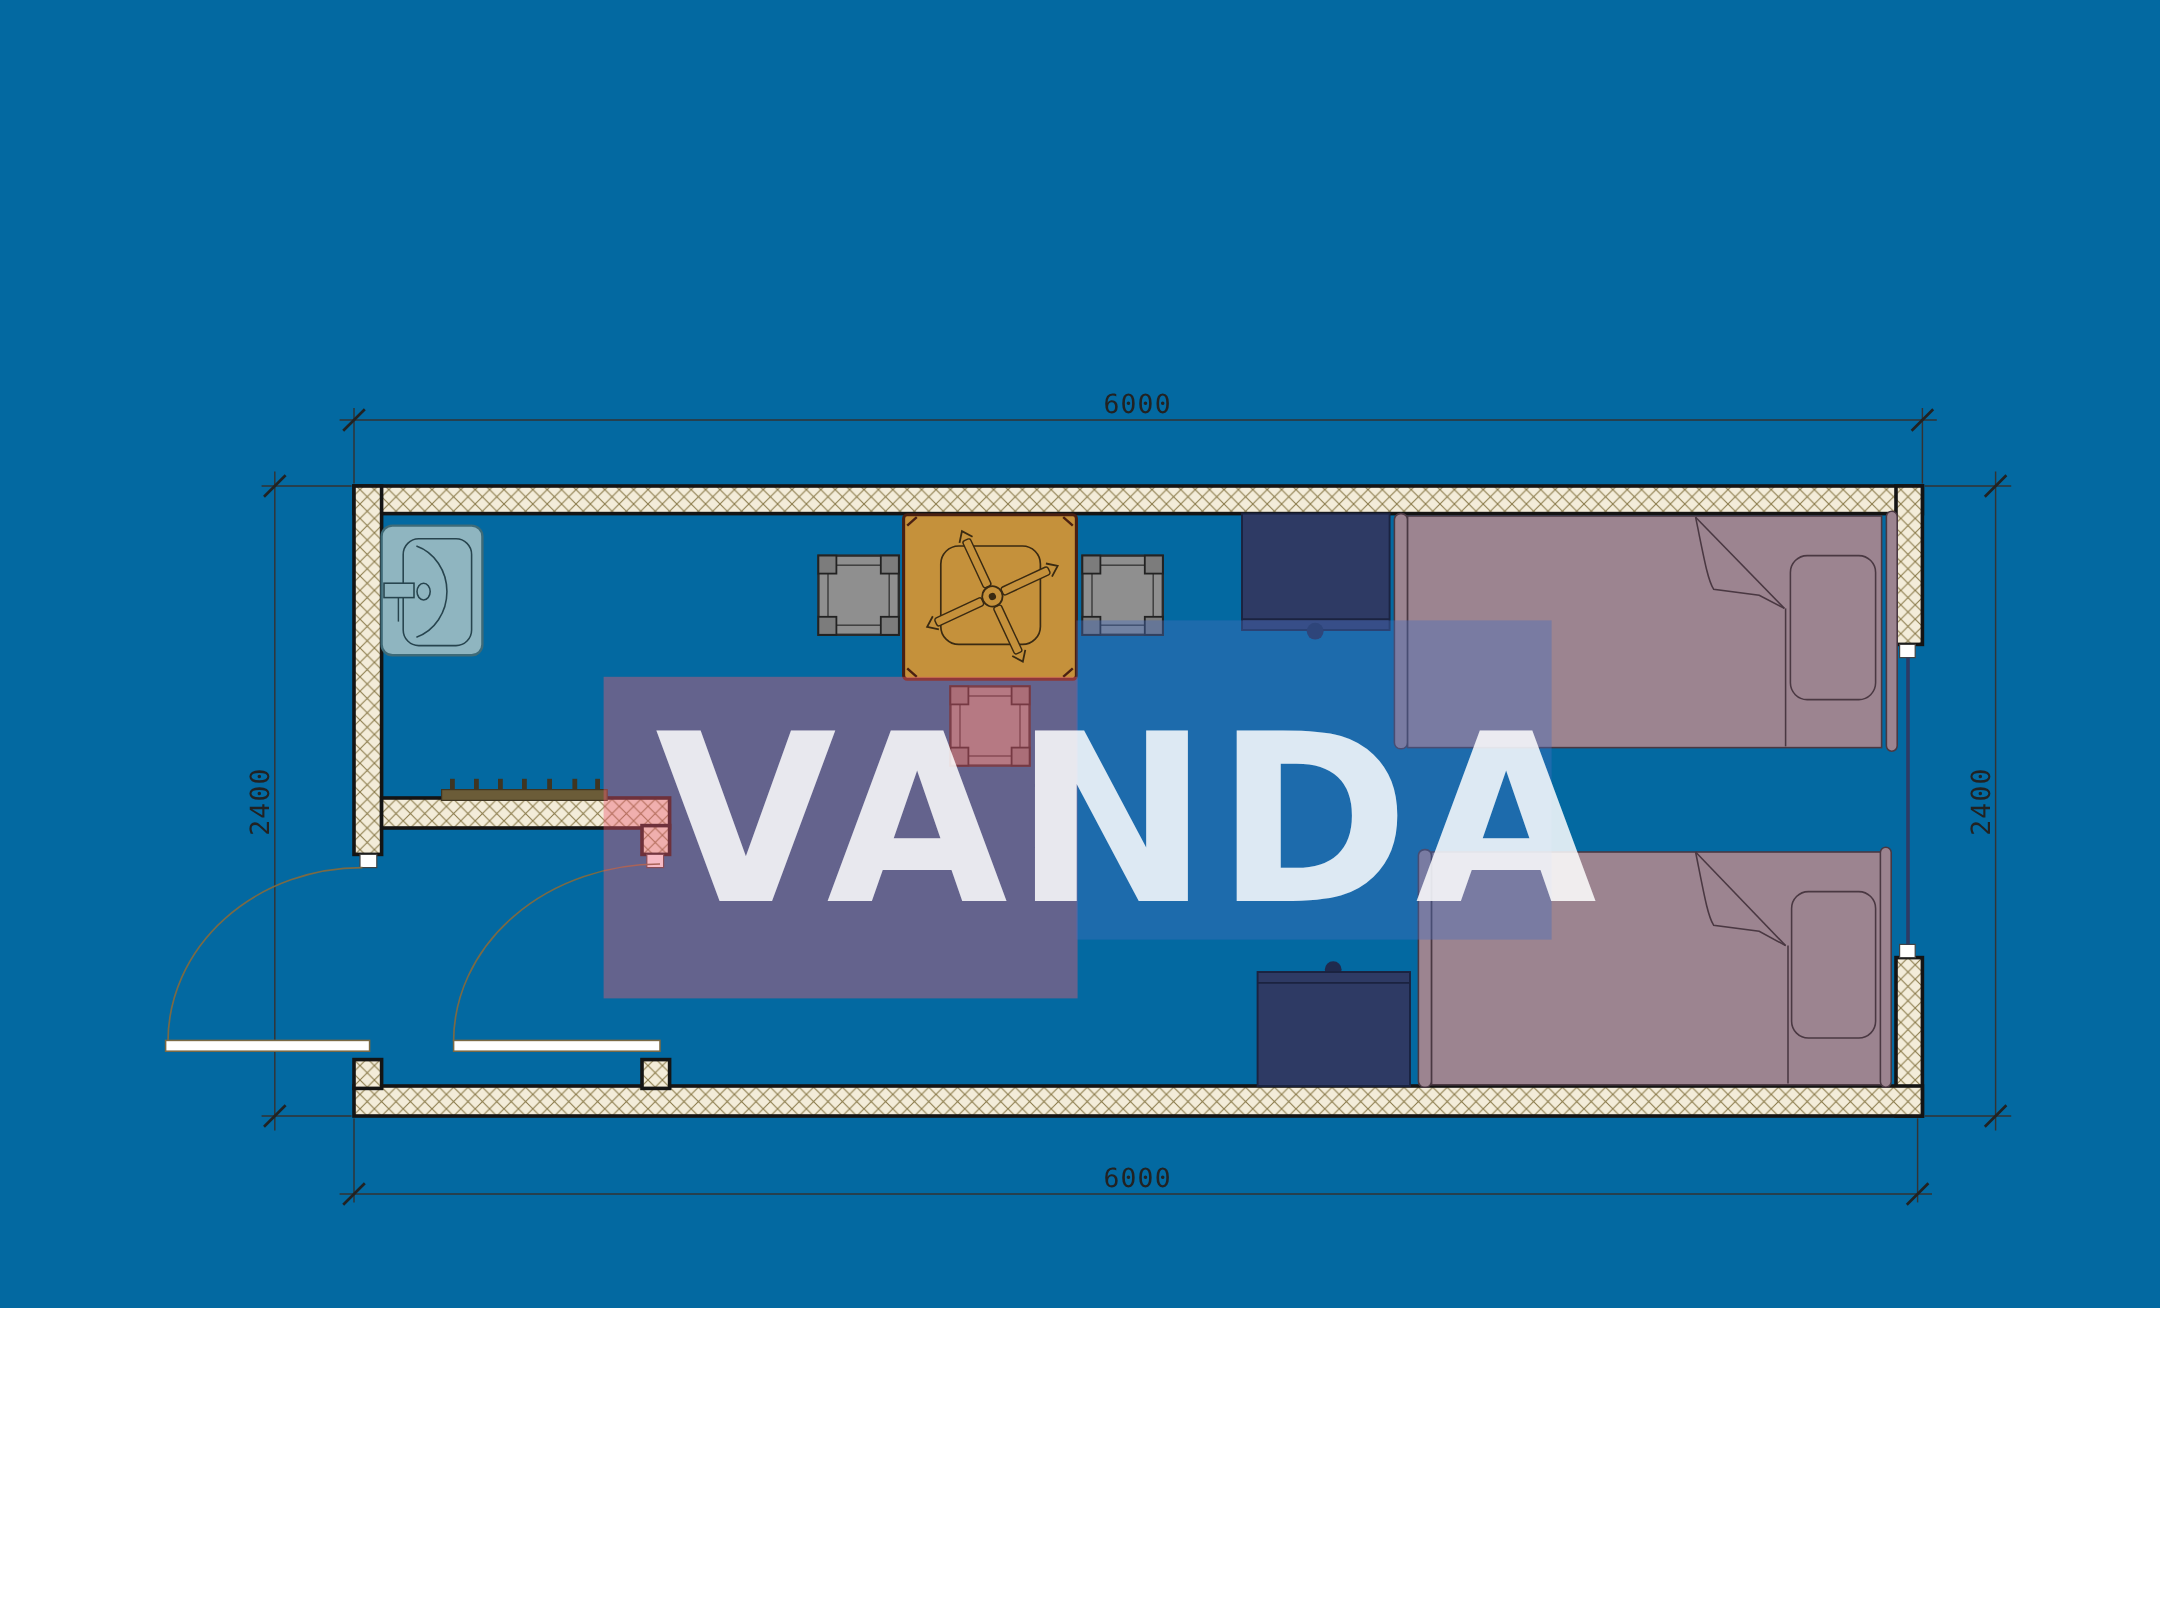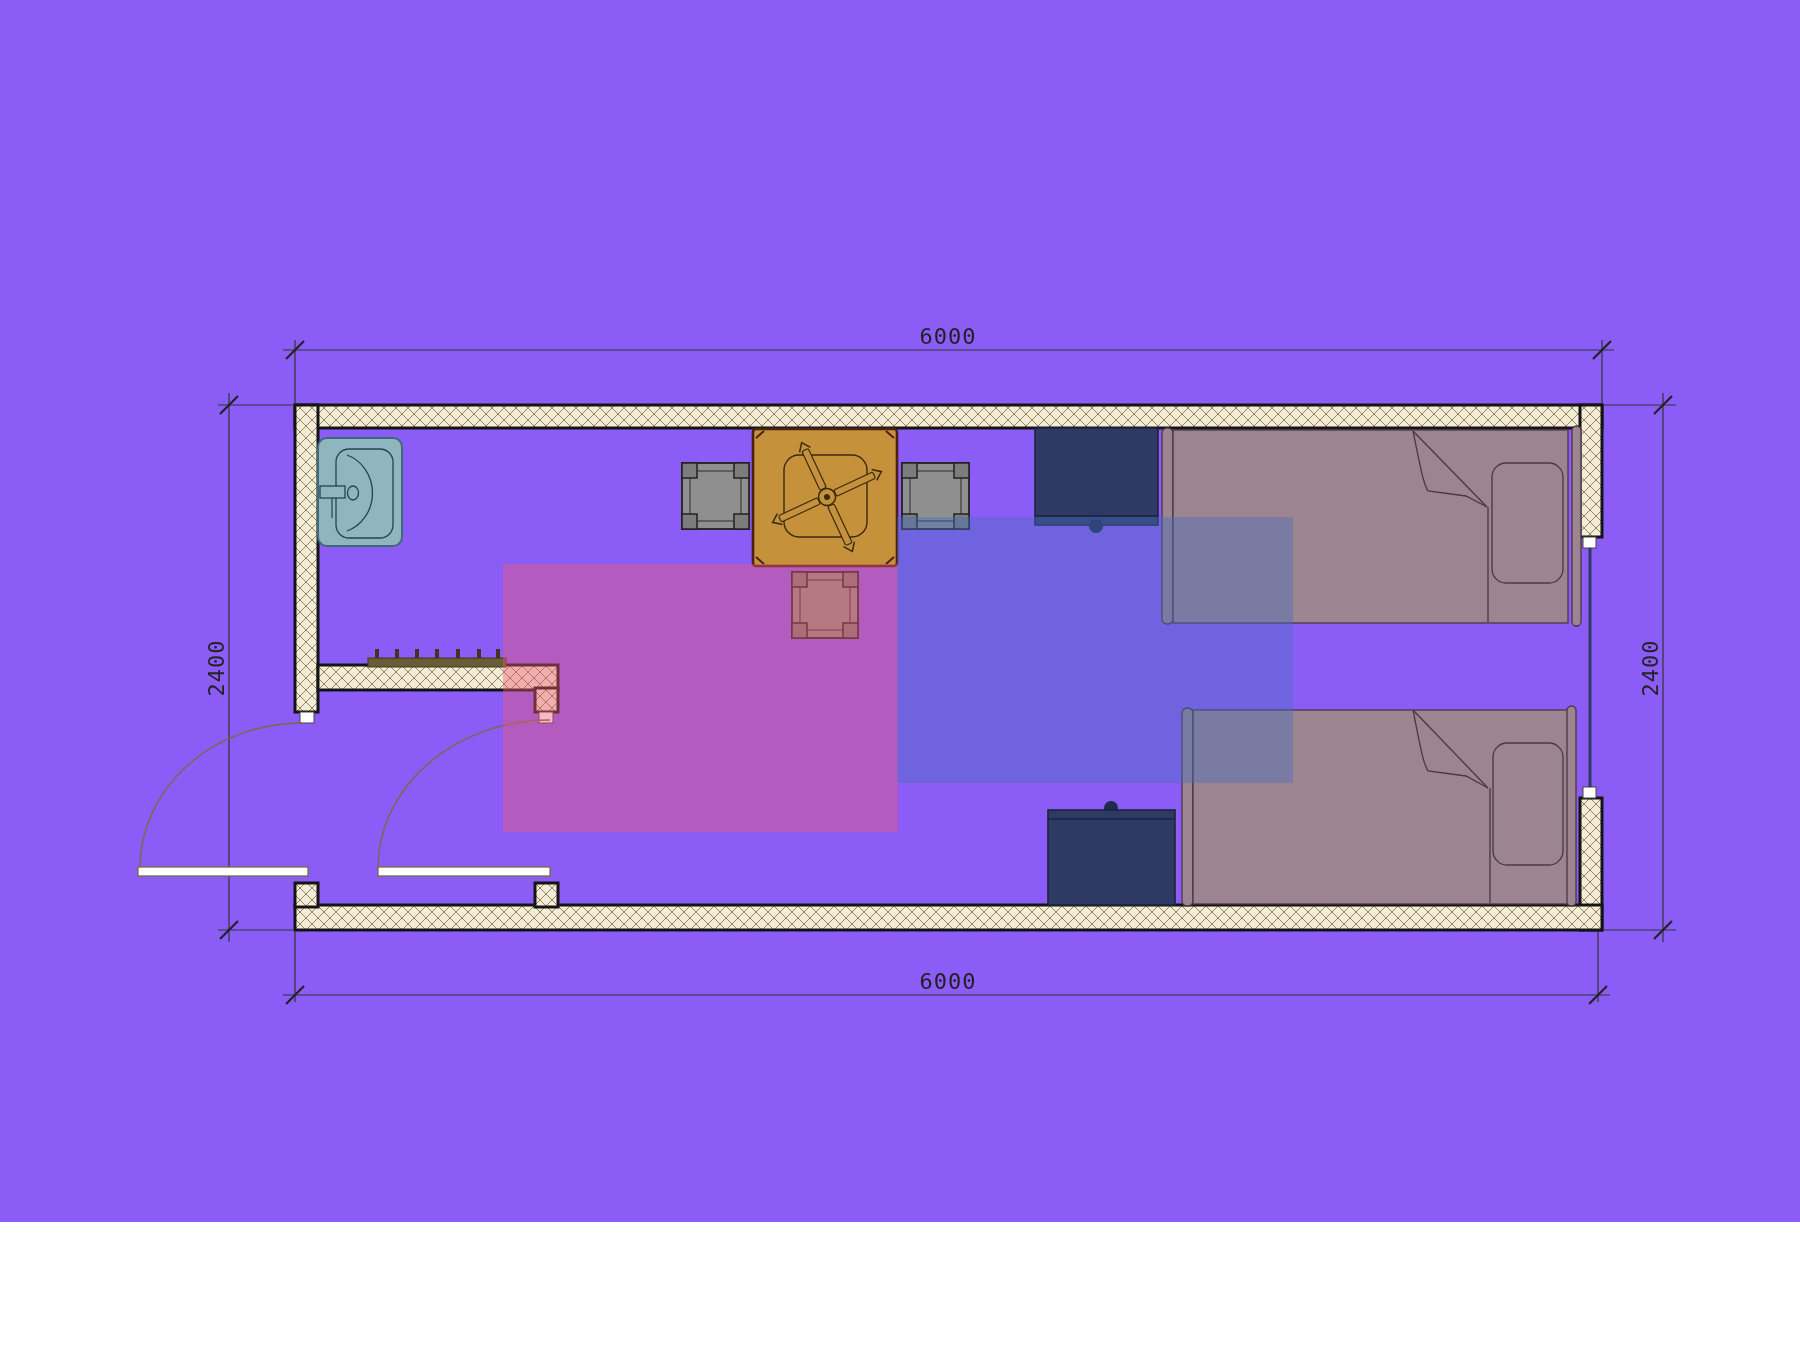--- a/index.html
+++ b/index.html
@@ -1,16 +1,16 @@
 <!DOCTYPE html>
 <html><head>
 <meta charset="utf-8">
 <style>
   html,body{margin:0;padding:0;background:#ffffff;}
-  #canvas{position:relative;width:1800px;height:1222px;background:#8b5cf6;overflow:hidden;
+  #canvas{position:relative;width:1800px;height:1090px;background:#0369a1;overflow:hidden;
           font-family:"DejaVu Sans", sans-serif;}
   svg{position:absolute;left:0;top:0;}
   .dim-text{font-family:"DejaVu Sans Mono", monospace;font-size:22px;fill:#222;letter-spacing:1px;}
   #watermark-text{
      position:absolute;left:546px;top:586px;
      font-family:"DejaVu Sans", sans-serif;font-weight:700;
      font-size:195px;line-height:1;letter-spacing:5px;
      color:rgba(255,255,255,0.85);white-space:nowrap;user-select:none;}
 </style>
 </head>
@@ -187,13 +187,14 @@
     <rect x="1493" y="743" width="70" height="122" rx="14" fill="none"></rect>
     <path d="M 1413 710 L 1488 788" fill="none"></path>
     <path d="M 1413 710 C 1420 745 1423 763 1428 771 L 1466 776 L 1488 788" fill="none"></path>
     <line x1="1490" y1="788" x2="1490" y2="903"></line>
   </g>
 
   <rect x="503" y="564" width="395" height="268" fill-opacity="0.42" fill="#ec5a73"></rect>
   <rect x="897" y="517" width="396" height="266" fill-opacity="0.40" fill="#466ebe"></rect>
 </svg>
 
+<div id="watermark-text">VANDA</div>
 </div>
 
 </body></html>

